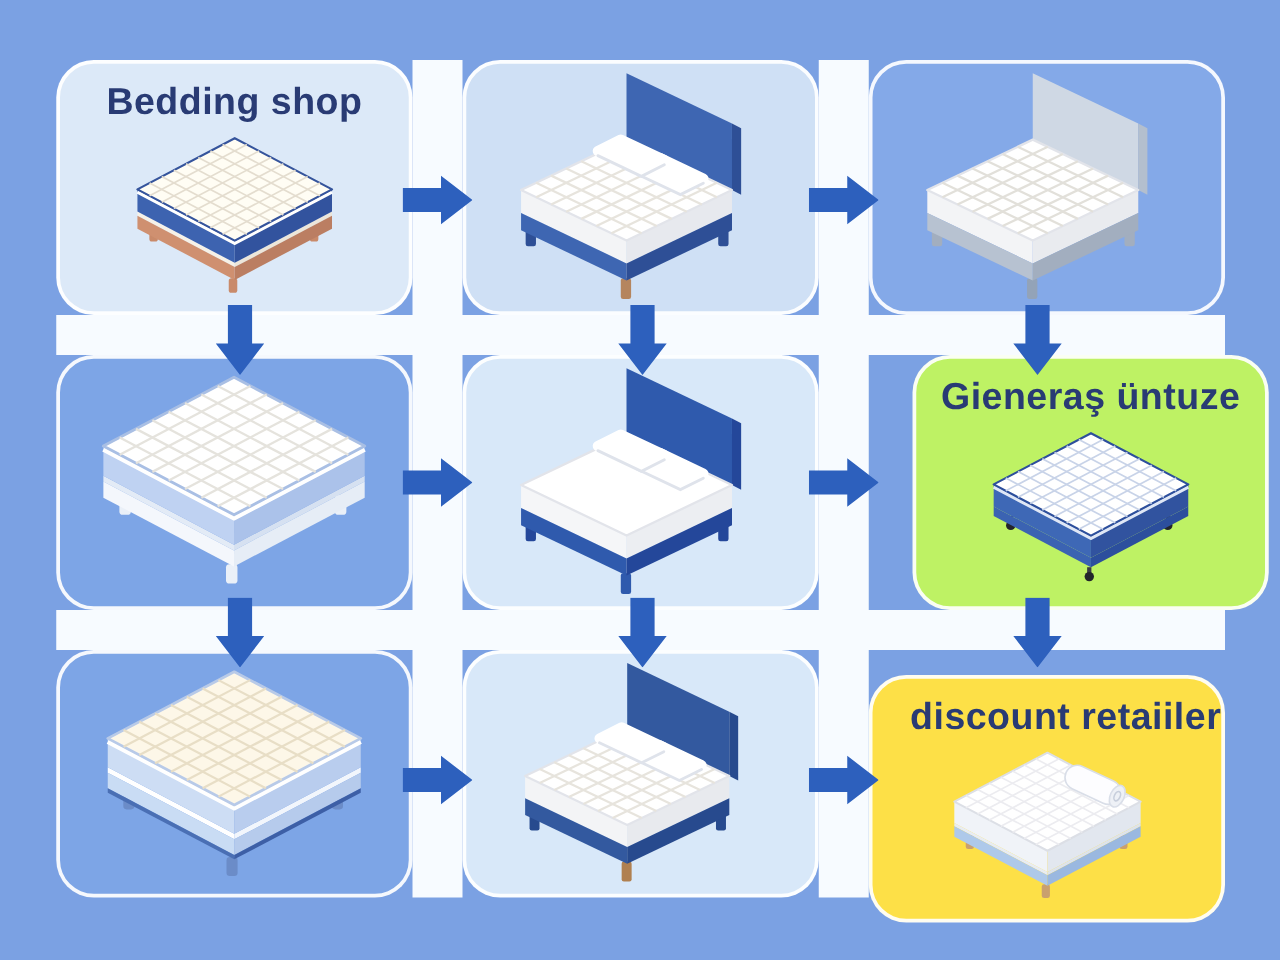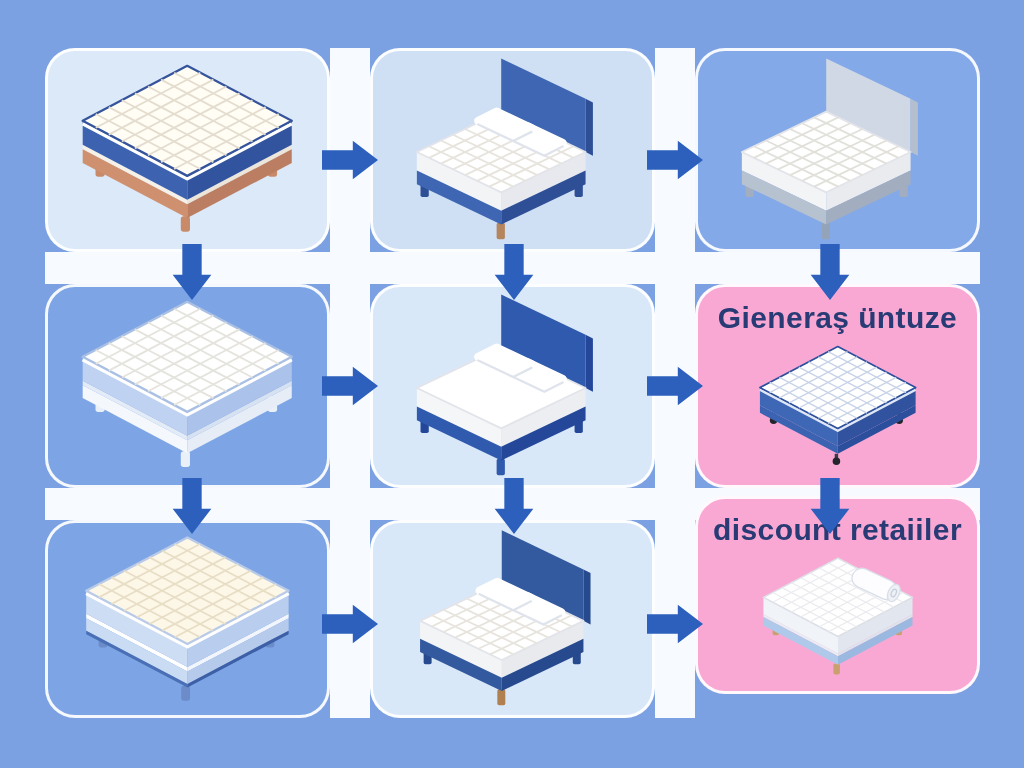--- a/index.html
+++ b/index.html
@@ -22,20 +22,21 @@
 </style>
 </head>
 <body>
 
 <div id="canvas" class="canvas" style="background: rgb(123, 161, 227);">
     <div class="gap-strip" style="left: 330px; top: 48px; width: 40px; height: 670px; background: rgb(247, 251, 255);"></div>
     <div class="gap-strip" style="left: 655px; top: 48px; width: 40px; height: 670px; background: rgb(247, 251, 255);"></div>
     <div class="gap-strip" style="left: 45px; top: 252px; width: 935px; height: 32px; background: rgb(247, 251, 255);"></div>
     <div class="gap-strip" style="left: 45px; top: 488px; width: 935px; height: 32px; background: rgb(247, 251, 255);"></div>
     <div class="cell" style="left: 45px; top: 48px; height: 204px; background: rgb(220, 233, 248);">
+      <div class="cell-title" style="color: rgb(41, 59, 116);">Bedding shop</div>
       <div class="illus">
         <svg viewBox="0 0 260 205" xmlns="http://www.w3.org/2000/svg">
           <rect x="30" y="118" width="10" height="17" rx="3" fill="#c98a6a"></rect>
           <rect x="123" y="178" width="10" height="17" rx="3" fill="#c98a6a"></rect>
           <rect x="218" y="118" width="10" height="17" rx="3" fill="#c98a6a"></rect>
           <polygon points="16,100 130,160 130,165 16,105" fill="#f5f1e8"></polygon>
           <polygon points="130,160 244,100 244,105 130,165" fill="#ece6da"></polygon>
           <polygon points="16,105 130,165 130,180 16,120" fill="#cf9070"></polygon>
           <polygon points="130,165 244,105 244,120 130,180" fill="#bb7e62"></polygon>
           <polygon points="16,74 130,134 130,160 16,100" fill="#3d63b0"></polygon>
@@ -163,21 +164,21 @@
           <polygon points="26,128 118,172 118,187 26,143" fill="#2f5aad"></polygon>
           <polygon points="118,172 210,128 210,143 118,187" fill="#24479a"></polygon>
           <polygon points="118,64 210,108 118,152 26,108" fill="#ffffff" stroke="#e2e4ea" stroke-width="2" stroke-linejoin="round"></polygon>
           <polygon points="147,80 185,98 165,108 127,90" fill="#ffffff" stroke="#ffffff" stroke-width="9" stroke-linejoin="round"></polygon>
           <polyline points="127,94 165,112 185,102" fill="none" stroke="#dfe3eb" stroke-width="2.5" stroke-linecap="round"></polyline>
           <polygon points="113,64 151,82 131,92 93,74" fill="#ffffff" stroke="#ffffff" stroke-width="9" stroke-linejoin="round"></polygon>
           <polyline points="93,78 131,96 151,86" fill="none" stroke="#dfe3eb" stroke-width="2.5" stroke-linecap="round"></polyline>
         </svg>
       </div>
     </div>
-    <div class="cell" style="left: 695px; top: 284px; height: 204px; background: #f9a8d4; justify-content: center;">
+    <div class="cell" style="left: 730px; top: 284px; height: 204px; background: #bef264; justify-content: center;">
       <div class="cell-title" style="color: rgb(41, 59, 116);">Gieneraş üntuze</div>
       <div class="illus">
         <svg viewBox="0 0 260 205" xmlns="http://www.w3.org/2000/svg">
           <rect x="33.5" y="111" width="5" height="7" fill="#3a3d44"></rect>
           <circle cx="36" cy="122" r="5.5" fill="#23252b"></circle>
           <rect x="125.5" y="171" width="5" height="7" fill="#3a3d44"></rect>
           <circle cx="128" cy="182" r="5.5" fill="#23252b"></circle>
           <rect x="217.5" y="111" width="5" height="7" fill="#3a3d44"></rect>
           <circle cx="220" cy="122" r="5.5" fill="#23252b"></circle>
           <polygon points="16,100 130,160 130,171 16,111" fill="#3b63b2"></polygon>
@@ -261,21 +262,21 @@
           <line x1="183.71428571428572" y1="95.42857142857143" x2="91.71428571428572" y2="139.42857142857144" stroke="#e7e4dd" stroke-width="2"></line>
           <line x1="39.14285714285715" y1="101.71428571428572" x2="131.14285714285717" y2="145.71428571428572" stroke="#e7e4dd" stroke-width="2"></line>
           <line x1="196.85714285714283" y1="101.71428571428572" x2="104.85714285714285" y2="145.71428571428572" stroke="#e7e4dd" stroke-width="2"></line>
           <polygon points="147,80 185,98 165,108 127,90" fill="#ffffff" stroke="#ffffff" stroke-width="9" stroke-linejoin="round"></polygon>
           <polyline points="127,94 165,112 185,102" fill="none" stroke="#dfe3eb" stroke-width="2.5" stroke-linecap="round"></polyline>
           <polygon points="113,64 151,82 131,92 93,74" fill="#ffffff" stroke="#ffffff" stroke-width="9" stroke-linejoin="round"></polygon>
           <polyline points="93,78 131,96 151,86" fill="none" stroke="#dfe3eb" stroke-width="2.5" stroke-linecap="round"></polyline>
         </svg>
       </div>
     </div>
-    <div class="cell" style="left: 695px; top: 496px; height: 198px; background: #f9a8d4;">
+    <div class="cell" style="left: 695px; top: 540px; height: 198px; background: #fde047; align-items: flex-end;">
       <div class="cell-title" style="color: rgb(41, 59, 116);">discount retaiiler</div>
       <div class="illus">
         <svg viewBox="0 0 260 205" xmlns="http://www.w3.org/2000/svg">
           <rect x="30" y="115" width="10" height="17" rx="3" fill="#c9a06e"></rect>
           <rect x="123" y="175" width="10" height="17" rx="3" fill="#c9a06e"></rect>
           <rect x="218" y="115" width="10" height="17" rx="3" fill="#c9a06e"></rect>
           <polygon points="16,100 130,160 130,164 16,104" fill="#e8ecf3"></polygon>
           <polygon points="130,160 244,100 244,104 130,164" fill="#dde3ec"></polygon>
           <polygon points="16,104 130,164 130,177 16,117" fill="#aec9ea"></polygon>
           <polygon points="130,164 244,104 244,117 130,177" fill="#9ab8e0"></polygon>

